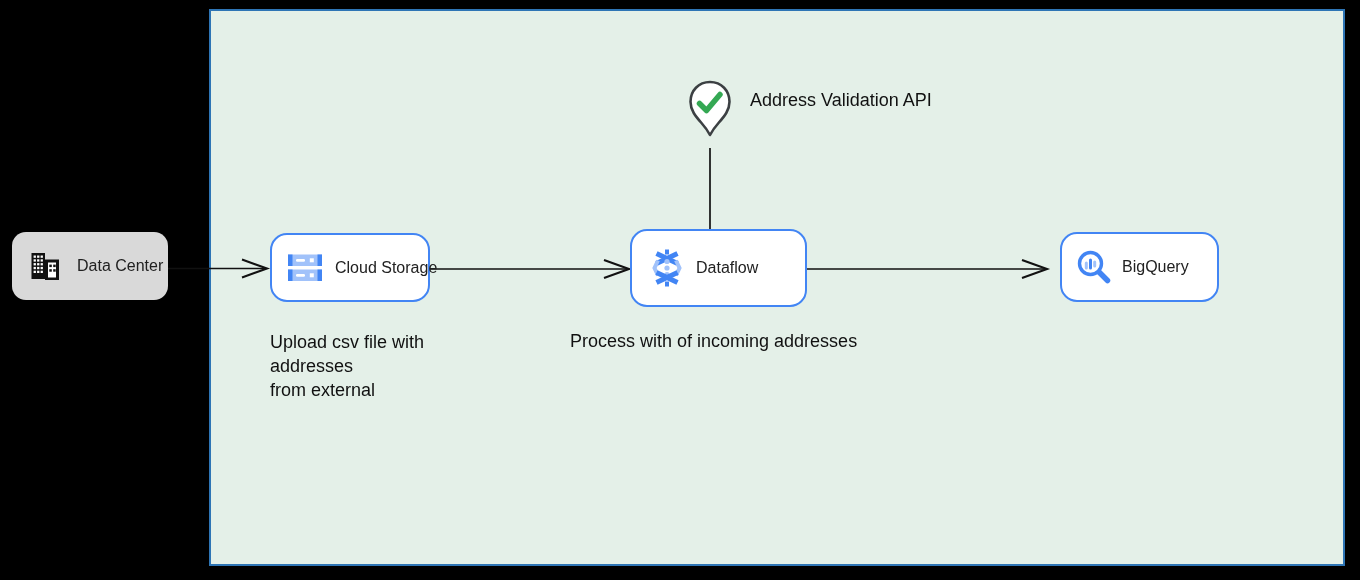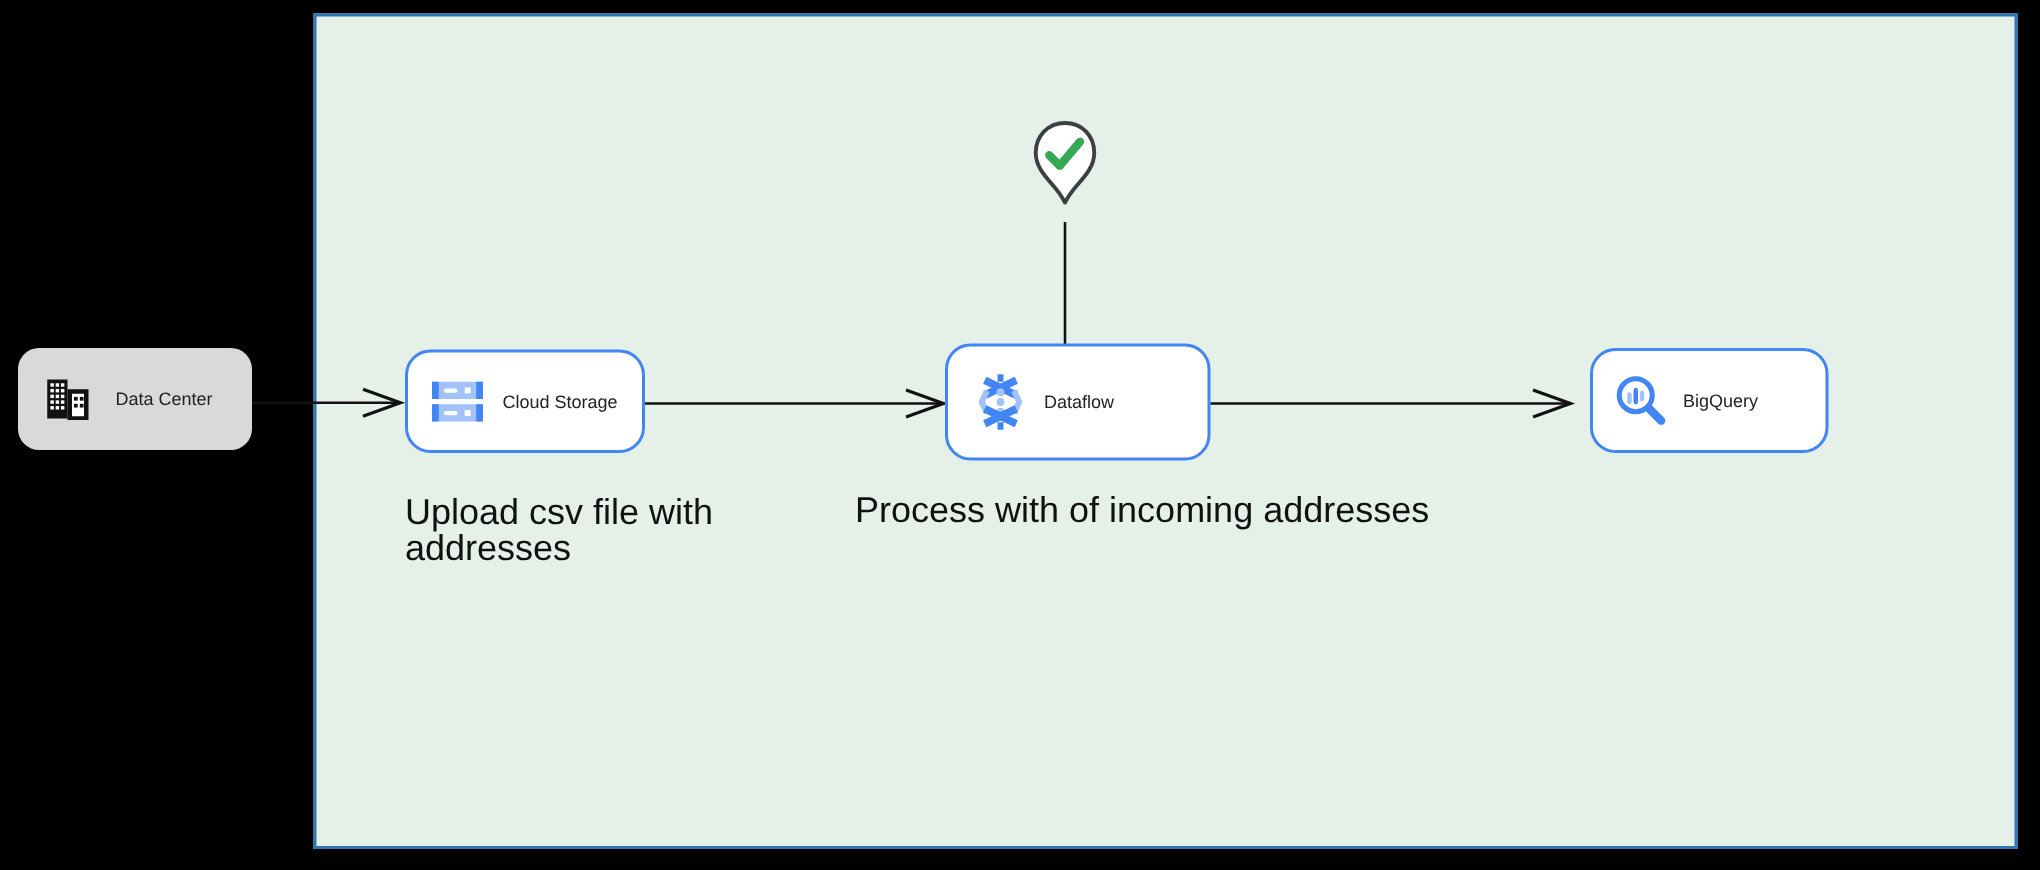--- a/index.html
+++ b/index.html
@@ -16,35 +16,35 @@
           background:var(--canvas-fill);border:2px solid var(--canvas-border);}
   .connector-layer{position:absolute;left:0;top:0;width:1360px;height:580px;pointer-events:none;}
   .connector-layer line,.connector-layer polyline{stroke:var(--connector);fill:none;}
   .shaft{stroke-width:1.7px;}
   .head{stroke-width:2.1px;stroke-linejoin:miter;}
 
   .node{position:absolute;display:flex;align-items:center;}
   .svc{background:var(--node-fill);border:2px solid var(--node-border);border-radius:17px;}
   .ext{background:var(--external-node-fill);border-radius:14px;}
   .node .icon{display:flex;align-items:center;justify-content:center;flex:0 0 auto;}
-  .node .label{font-size:12px;color:var(--label-color);white-space:nowrap;}
+  .node .label{font-size:16px;color:var(--label-color);white-space:nowrap;}
 
   .node-datacenter{left:12px;top:232px;width:156px;height:68px;}
   .node-datacenter .icon{margin-left:18px;margin-right:17px;}
   .node-cloudstorage{left:270px;top:233px;width:160px;height:69px;text-align:right;}
   .node-cloudstorage .icon{margin-left:16px;margin-right:13px;}
   .node-dataflow{left:630px;top:229px;width:177px;height:78px;}
   .node-dataflow .icon{margin-left:17px;margin-right:11px;}
   .node-bigquery{left:1050px;top:232px;width:159px;height:70px;margin-left:10px;}
   .node-bigquery .icon{margin-left:14px;margin-right:10px;}
 
   .pin{position:absolute;left:687px;top:80px;width:46px;height:68px;}
   .api-label{position:absolute;left:750px;top:89px;font-size:18px;line-height:23px;color:var(--caption-color);}
 
-  .caption{position:absolute;font-size:24px;line-height:24px;color:var(--caption-color);}
+  .caption{position:absolute;font-size:18px;line-height:24px;color:var(--caption-color);}
   .caption-cloudstorage{left:270px;top:330px;}
   .caption-dataflow{left:570px;top:329px;}
   .caption-bigquery{left:990px;top:329px;}
   .caption .cap-line{display:block;}
 
   
   .ic-dark{fill:var(--icon-blue);}
   .ic-light{fill:var(--icon-blue-light);}
   .st-dark{stroke:var(--icon-blue);fill:none;}
   .st-light{stroke:var(--icon-blue-light);fill:none;}
@@ -161,20 +161,25 @@
     </span>
     <span class="label">BigQuery</span>
   </div>
 
   <div class="pin">
     <svg width="46" height="68" viewBox="0 0 46 68" xmlns="http://www.w3.org/2000/svg">
       <path d="M23 2 C11.5 2 3.5 10.8 3.5 21.8 C3.5 30.2 8.5 36.2 14.5 43 C17.5 46.4 20.5 50.2 23 55 C25.5 50.2 28.5 46.4 31.5 43 C37.5 36.2 42.5 30.2 42.5 21.8 C42.5 10.8 34.5 2 23 2 Z" fill="#ffffff" stroke="#3c4043" stroke-width="2.6" stroke-linejoin="round"></path>
       <polyline points="12.5,23.5 19.5,30.5 33,14.5" fill="none" stroke="#34a853" stroke-width="5.5" stroke-linecap="round" stroke-linejoin="round"></polyline>
     </svg>
   </div>
+  <div class="api-label">
+    <span class="cap-line">Address Validation</span>
+    <span class="cap-line">API</span>
+  </div>
 
   <div class="caption caption-cloudstorage">
     <span class="cap-line">Upload csv file with</span>
     <span class="cap-line">addresses</span>
+    <span class="cap-line">from external</span>
   </div>
   <div class="caption caption-dataflow">Process with of incoming addresses</div>
 
 </div>
 
 </body></html>

